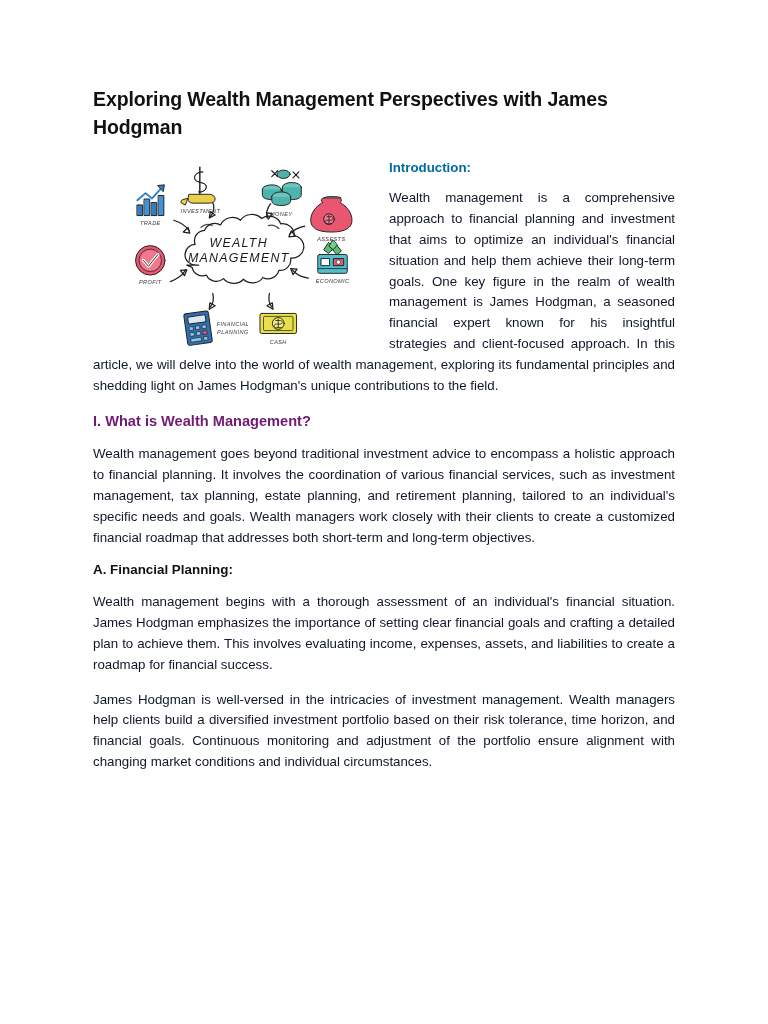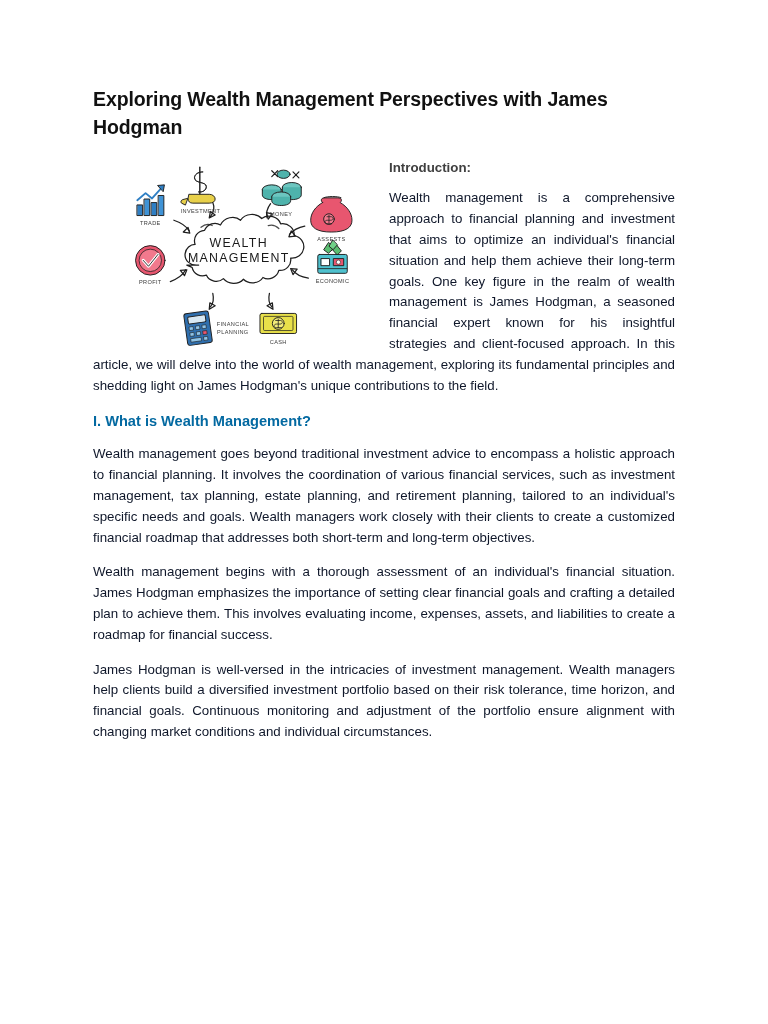--- a/index.html
+++ b/index.html
@@ -29,47 +29,48 @@
     letter-spacing: -0.1px;
     margin: 0 0 19px 0;
     color: #111111;
   }
   .figure {
     float: left;
     width: 248px;
     height: 184px;
     margin: 6px 18px 4px 30px;
     shape-margin: 4px;
+    font-style: italic;
   }
   .figure svg {
     display: block;
     width: 100%;
     height: 100%;
   }
   .intro-heading {
     font-size: 13.3px;
     font-weight: bold;
     margin: 0 0 13px 0;
-    color: #404040;
+    color: #0369a1;
   }
   p.body-text {
     font-size: 13.3px;
     line-height: 1.565;
     text-align: justify;
     margin: 0 0 14px 0;
     color: #0f172a;
   }
   p.body-text.last-free {
     margin-bottom: 17px;
   }
   h2.section-heading {
     font-size: 14.6px;
     font-weight: bold;
     margin: 13px 0 15px 0;
-    color: #0369a1;
+    color: #701a75;
     clear: both;
   }
   h3.sub-heading {
     font-size: 13.4px;
     font-weight: bold;
     margin: 13px 0 15px 0;
     color: #111111;
   }
   .no-clear { clear: none; }
 </style>
@@ -239,17 +240,18 @@
     </svg>
   </div>
 
   <h2 class="intro-heading no-clear">Introduction:</h2>
   <p class="body-text last-free">Wealth management is a comprehensive approach to financial planning and investment that aims to optimize an individual's financial situation and help them achieve their long-term goals. One key figure in the realm of wealth management is James Hodgman, a seasoned financial expert known for his insightful strategies and client-focused approach. In this article, we will delve into the world of wealth management, exploring its fundamental principles and shedding light on James Hodgman's unique contributions to the field.</p>
 
   <h2 class="section-heading">I. What is Wealth Management?</h2>
   <p class="body-text">Wealth management goes beyond traditional investment advice to encompass a holistic approach to financial planning. It involves the coordination of various financial services, such as investment management, tax planning, estate planning, and retirement planning, tailored to an individual's specific needs and goals. Wealth managers work closely with their clients to create a customized financial roadmap that addresses both short-term and long-term objectives.</p>
 
 
+  <h3 class="sub-heading">A. Financial Planning:</h3>
   <p class="body-text">Wealth management begins with a thorough assessment of an individual's financial situation. James Hodgman emphasizes the importance of setting clear financial goals and crafting a detailed plan to achieve them. This involves evaluating income, expenses, assets, and liabilities to create a roadmap for financial success.</p>
 
   <p class="body-text">James Hodgman is well-versed in the intricacies of investment management. Wealth managers help clients build a diversified investment portfolio based on their risk tolerance, time horizon, and financial goals. Continuous monitoring and adjustment of the portfolio ensure alignment with changing market conditions and individual circumstances.</p>
 
 </div>
 
 </body></html>

